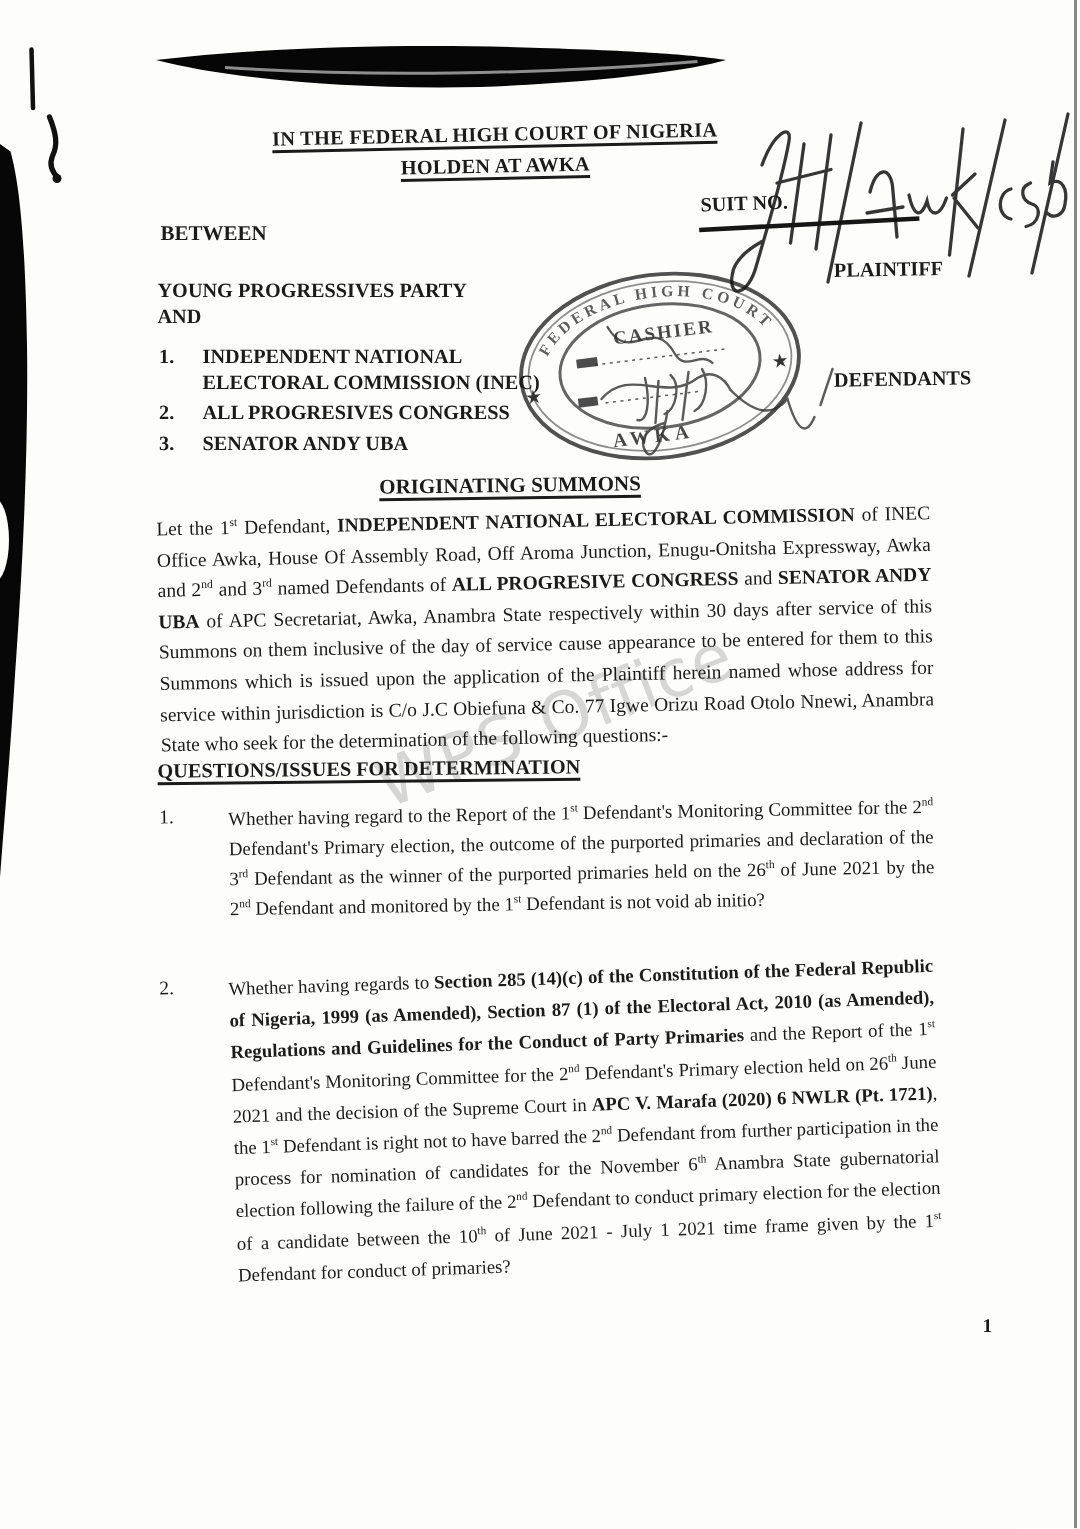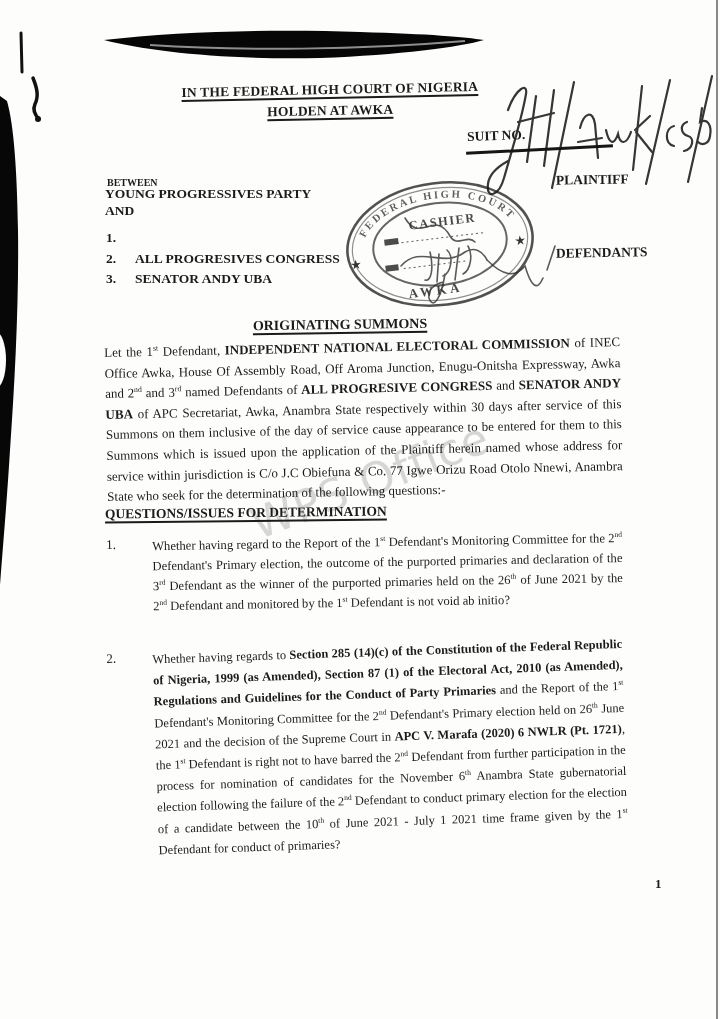--- a/index.html
+++ b/index.html
@@ -10,21 +10,21 @@
   .i{}
   sup{font-size:60%;vertical-align:super;line-height:0;}
   .u{text-decoration:underline;text-decoration-thickness:2px;text-underline-offset:3px;}
 
   .court-header{left:140px;top:79px;width:380px;text-align:center;font-weight:bold;
                 font-size:13.5px;line-height:21px;letter-spacing:.2px;transform:rotate(-1.2deg);}
   .suit-no{left:467px;top:128px;font-weight:bold;font-size:13.5px;transform:rotate(-2deg);}
   .suit-line{left:466px;top:148px;width:147px;height:2.5px;background:#161616;transform:rotate(-3deg);}
   .suit-hand{left:474px;top:66px;}
 
-  .between{left:107px;top:149px;font-weight:bold;font-size:10px;margin-top:28px;}
+  .between{left:107px;top:149px;font-weight:bold;font-size:14px;}
   .plaintiff-label{left:556px;top:172px;font-weight:bold;font-size:13.5px;transform:rotate(-1deg);}
   .plaintiff-name{left:105px;top:186px;font-weight:bold;font-size:13.5px;}
   .and-label{left:105px;top:203px;font-weight:bold;font-size:13.5px;}
   .def-list{left:106px;top:230px;font-weight:bold;font-size:13.5px;line-height:16.5px;}
   .def-row{display:flex;margin-bottom:4px;}
   .def-row .num{width:29px;flex:0 0 29px;}
   .def-row .nm{width:252px;}
   .defendants-label{left:556px;top:245px;font-weight:bold;font-size:13.5px;transform:rotate(-1deg);}
   .stamp{left:335px;top:174px;opacity:.9;}
 
@@ -96,20 +96,21 @@
   </svg>
 
   <div class="abs between txt">BETWEEN</div>
   <div class="abs plaintiff-label txt">PLAINTIFF</div>
   <div class="abs plaintiff-name txt">YOUNG PROGRESSIVES PARTY</div>
   <div class="abs and-label txt">AND</div>
 
   <div class="abs def-list txt">
     <div class="def-row">
       <span class="num">1.</span>
+      <span class="nm">INDEPENDENT NATIONAL ELECTORAL COMMISSION (INEC)</span>
     </div>
     <div class="def-row">
       <span class="num">2.</span>
       <span class="nm">ALL PROGRESIVES CONGRESS</span>
     </div>
     <div class="def-row">
       <span class="num">3.</span>
       <span class="nm">SENATOR ANDY UBA</span>
     </div>
   </div>

